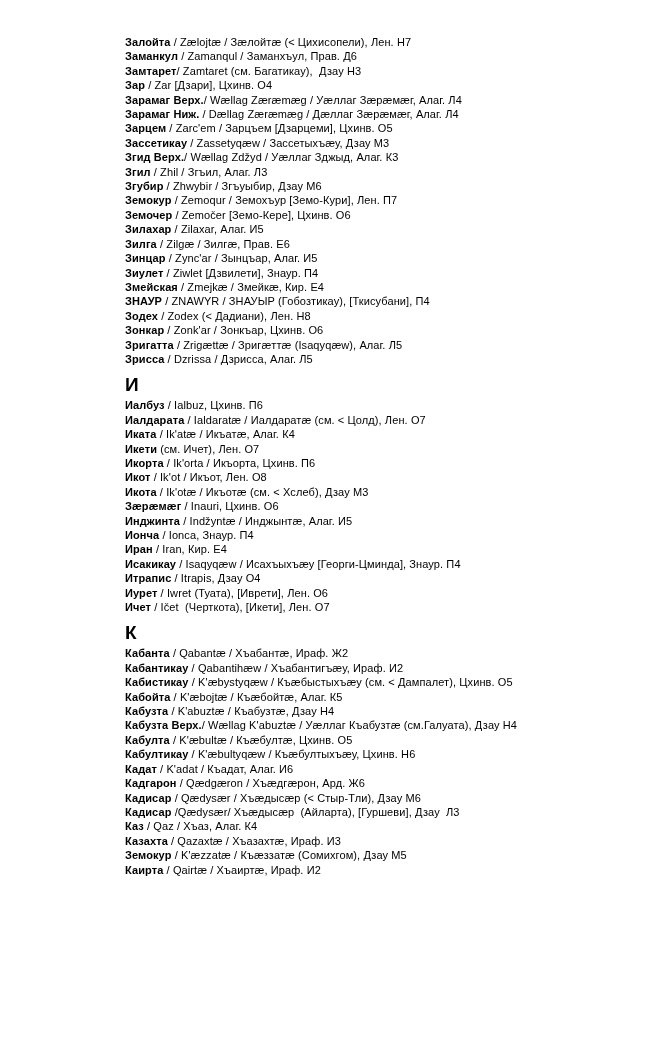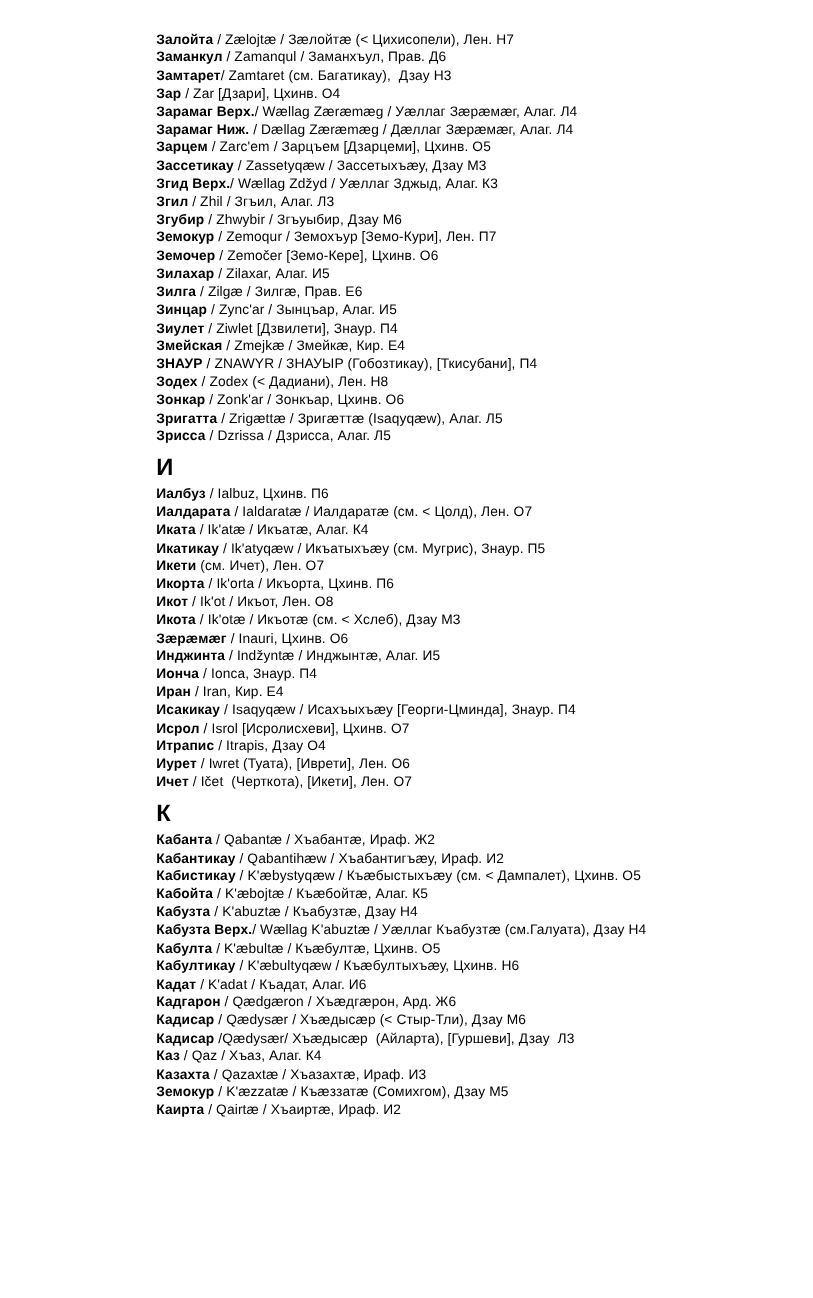--- a/index.html
+++ b/index.html
@@ -11,21 +11,21 @@
     position: relative;
     width: 650px;
     height: 1038px;
     overflow: hidden;
     font-family: "Liberation Sans", sans-serif;
     color: #000000;
   }
   .page {
     position: absolute;
     left: 125px;
-    top: 25px;
+    top: 35px;
     width: 510px;
   }
   .entry {
     font-size: 11px;
     line-height: 14.4px;
     white-space: pre;
     letter-spacing: 0.1px;
   }
   .entry .head {
     font-weight: bold;
@@ -63,31 +63,29 @@
       <div class="entry"><span class="head">Змейская</span><span> / Zmejkæ / Змейкæ, Кир. Е4</span></div>
       <div class="entry"><span class="head">ЗНАУР</span><span> / ZNAWYR / ЗНАУЫР (Гобозтикау), [Ткисубани], П4</span></div>
       <div class="entry"><span class="head">Зодех</span><span> / Zodex (&lt; Дадиани), Лен. Н8</span></div>
       <div class="entry"><span class="head">Зонкар</span><span> / Zonk'ar / Зонкъар, Цхинв. О6</span></div>
       <div class="entry"><span class="head">Зригатта</span><span> / Zrigættæ / Зригæттæ (Isaqyqæw), Алаг. Л5</span></div>
       <div class="entry"><span class="head">Зрисса</span><span> / Dzrissa / Дзрисса, Алаг. Л5</span></div>
       <div class="section-letter">И</div>
       <div class="entry"><span class="head">Иалбуз</span><span> / Ialbuz, Цхинв. П6</span></div>
       <div class="entry"><span class="head">Иалдарата</span><span> / Ialdaratæ / Иалдаратæ (см. &lt; Цолд), Лен. О7</span></div>
       <div class="entry"><span class="head">Иката</span><span> / Ik'atæ / Икъатæ, Алаг. К4</span></div>
-      <div class="entry"><span class="head">Икатикау</span><span> / Ik'atyqæw / Икъатыхъæу (см. Мугрис), Знаур. П5</span></div>
       <div class="entry"><span class="head">Икети</span><span> (см. Ичет), Лен. О7</span></div>
       <div class="entry"><span class="head">Икорта</span><span> / Ik'orta / Икъорта, Цхинв. П6</span></div>
       <div class="entry"><span class="head">Икот</span><span> / Ik'ot / Икъот, Лен. О8</span></div>
       <div class="entry"><span class="head">Икота</span><span> / Ik'otæ / Икъотæ (см. &lt; Хслеб), Дзау М3</span></div>
       <div class="entry"><span class="head">Зæрæмæг</span><span> / Inauri, Цхинв. О6</span></div>
       <div class="entry"><span class="head">Инджинта</span><span> / Indžyntæ / Инджынтæ, Алаг. И5</span></div>
       <div class="entry"><span class="head">Ионча</span><span> / Ionca, Знаур. П4</span></div>
       <div class="entry"><span class="head">Иран</span><span> / Iran, Кир. Е4</span></div>
       <div class="entry"><span class="head">Исакикау</span><span> / Isaqyqæw / Исахъыхъæу [Георги-Цминда], Знаур. П4</span></div>
-      <div class="entry"><span class="head">Исрол</span><span> / Isrol [Исролисхеви], Цхинв. О7</span></div>
       <div class="entry"><span class="head">Итрапис</span><span> / Itrapis, Дзау О4</span></div>
       <div class="entry"><span class="head">Иурет</span><span> / Iwret (Туата), [Иврети], Лен. О6</span></div>
       <div class="entry"><span class="head">Ичет</span><span> / Ičet  (Черткота), [Икети], Лен. О7</span></div>
       <div class="section-letter">К</div>
       <div class="entry"><span class="head">Кабанта</span><span> / Qabantæ / Хъабантæ, Ираф. Ж2</span></div>
       <div class="entry"><span class="head">Кабантикау</span><span> / Qabantihæw / Хъабантигъæу, Ираф. И2</span></div>
       <div class="entry"><span class="head">Кабистикау</span><span> / K'æbystyqæw / Къæбыстыхъæу (см. &lt; Дампалет), Цхинв. О5</span></div>
       <div class="entry"><span class="head">Кабойта</span><span> / K'æbojtæ / Къæбойтæ, Алаг. К5</span></div>
       <div class="entry"><span class="head">Кабузта</span><span> / K'abuztæ / Къабузтæ, Дзау Н4</span></div>
       <div class="entry"><span class="head">Кабузта Верх.</span><span>/ Wællag K'abuztæ / Уæллаг Къабузтæ (см.Галуата), Дзау Н4</span></div>

